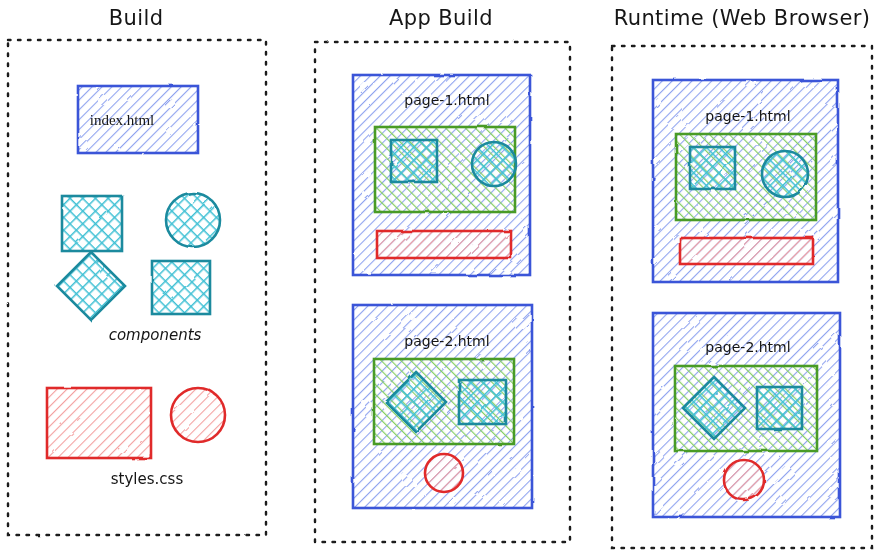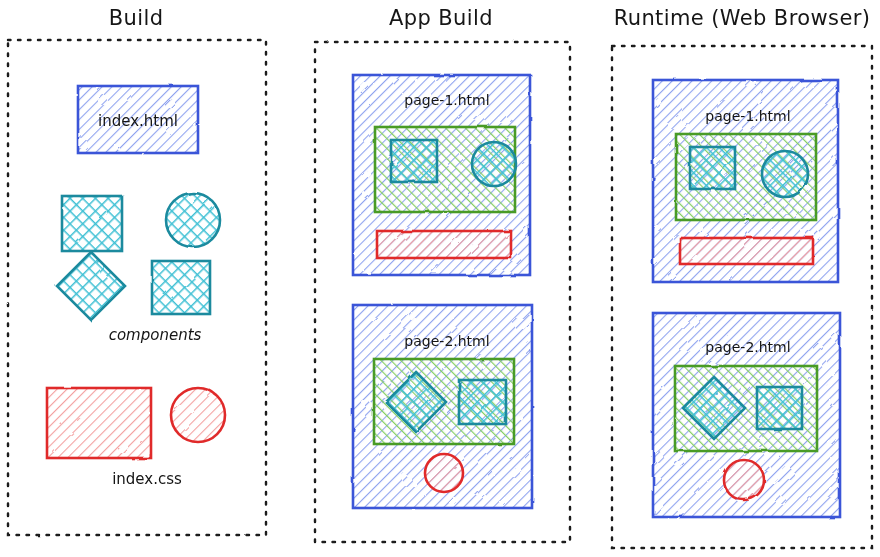--- a/index.html
+++ b/index.html
@@ -96,21 +96,21 @@
         <line x1="550" y1="416" x2="642" y2="416" stroke="#111" stroke-width="2.6" marker-end="url(#arrowHead)" filter="url(#roughS)"></line>
       </g>
   </svg>
 
   <div id="titles">
       <div class="ttl" style="left: 136px; top: 6px;">Build</div>
       <div class="ttl" style="left: 441px; top: 6px;">App Build</div>
       <div class="ttl" style="left: 742px; top: 6px;">Runtime (Web Browser)</div>
     </div>
   <div id="labels">
-      <div class="lbl" style="left: 138px; top: 112px;">index.html</div>
+      <div class="lbl" style="left: 122px; top: 112px; font-family: Liberation Serif, serif;">index.html</div>
       <div class="lbl" style="left: 155px; top: 326px; font-style: italic;">components</div>
-      <div class="lbl" style="left: 147px; top: 470px;">index.css</div>
+      <div class="lbl" style="left: 147px; top: 470px;">styles.css</div>
       <div class="lbl lbl-sm" style="left: 447px; top: 92px;">page-1.html</div>
       <div class="lbl lbl-sm" style="left: 447px; top: 333px;">page-2.html</div>
       <div class="lbl lbl-sm" style="left: 748px; top: 108px;">page-1.html</div>
       <div class="lbl lbl-sm" style="left: 748px; top: 339px;">page-2.html</div>
     </div>
 </div>
 
 </body></html>

